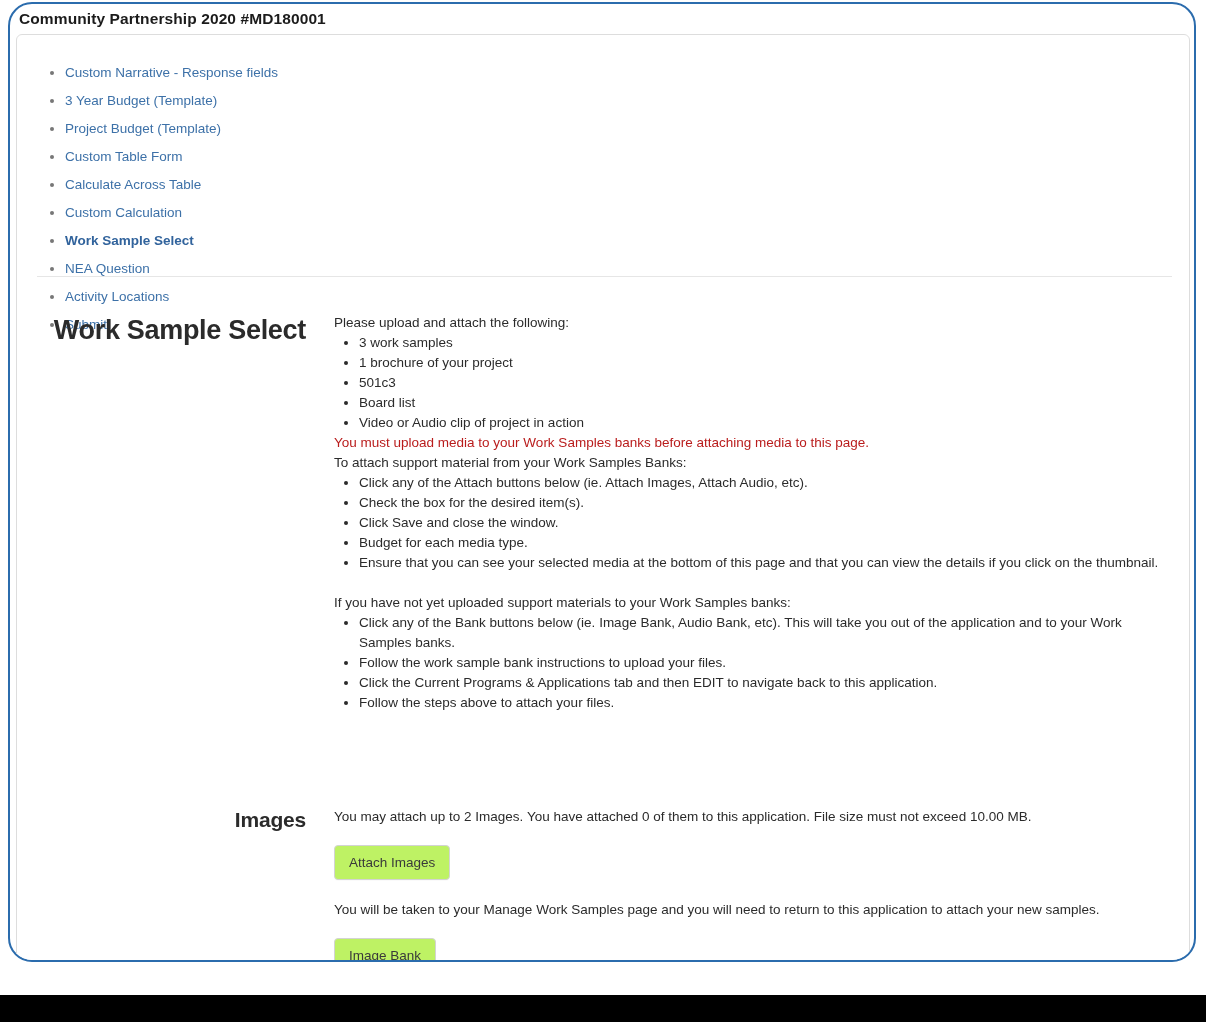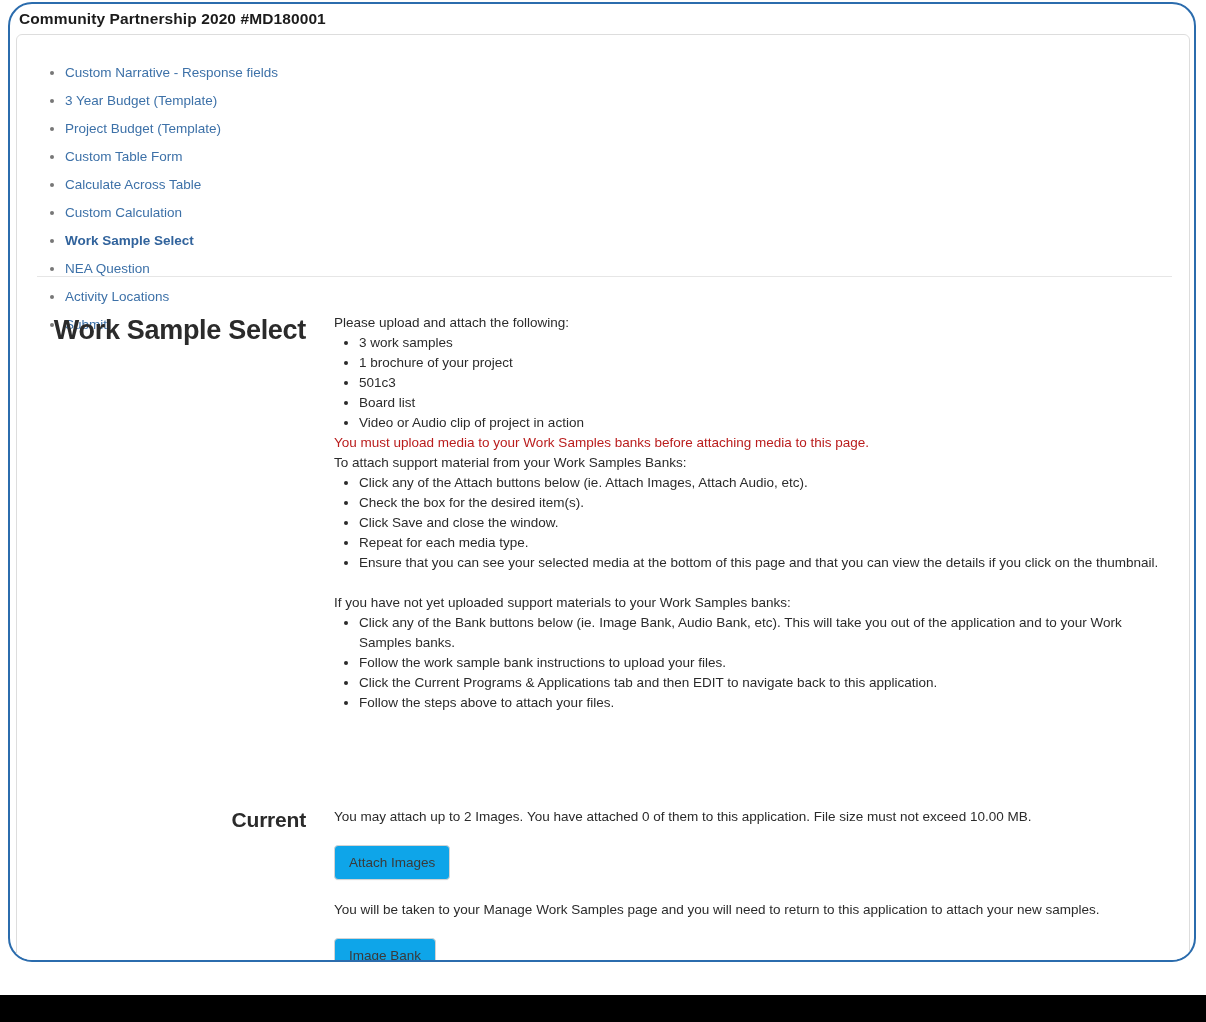--- a/index.html
+++ b/index.html
@@ -159,21 +159,21 @@
     line-height: 20px;
     padding: 0;
     margin: 0;
   }
   .spacer {
     height: 20px;
   }
 
   .btn {
     display: inline-block;
-    background: #0ea5e9;
+    background: #bef264;
     border: 1px solid #d3d3d3;
     border-radius: 4px;
     color: #3a3a3a;
     font-size: 13.5px;
     font-family: "Liberation Sans", sans-serif;
     padding: 9px 14px;
     line-height: 15px;
     cursor: pointer;
     box-shadow: 0 1px 0 rgba(0,0,0,0.02);
   }
@@ -222,38 +222,38 @@
               <li>Video or Audio clip of project in action</li>
             </ul>
 
           <p class="warn">You must upload media to your Work Samples banks before attaching media to this page.</p>
 
           <p>To attach support material from your Work Samples Banks:</p>
           <ul id="attach-steps">
               <li>Click any of the Attach buttons below (ie. Attach Images, Attach Audio, etc).</li>
               <li>Check the box for the desired item(s).</li>
               <li>Click Save and close the window.</li>
-              <li>Repeat for each media type.</li>
+              <li>Budget for each media type.</li>
               <li>Ensure that you can see your selected media at the bottom of this page and that you can view the details if you click on the thumbnail.</li>
             </ul>
 
           <div class="spacer"></div>
 
           <p>If you have not yet uploaded support materials to your Work Samples banks:</p>
           <ul id="bank-steps">
               <li>Click any of the Bank buttons below (ie. Image Bank, Audio Bank, etc). This will take you out of the application and to your Work Samples banks.</li>
               <li>Follow the work sample bank instructions to upload your files.</li>
               <li>Click the Current Programs &amp; Applications tab and then EDIT to navigate back to this application.</li>
               <li>Follow the steps above to attach your files.</li>
             </ul>
         </div>
       </div>
 
       <div class="qrow" style="top:772px;">
-        <div class="qlabel med">Current</div>
+        <div class="qlabel med">Images</div>
 
         <div class="qbody">
           <p>You may attach up to 2 Images. You have attached 0 of them to this application. File size must not exceed 10.00 MB.</p>
 
           <div class="btn-wrap">
             <button class="btn">Attach Images</button>
           </div>
 
           <div class="spacer"></div>
 

